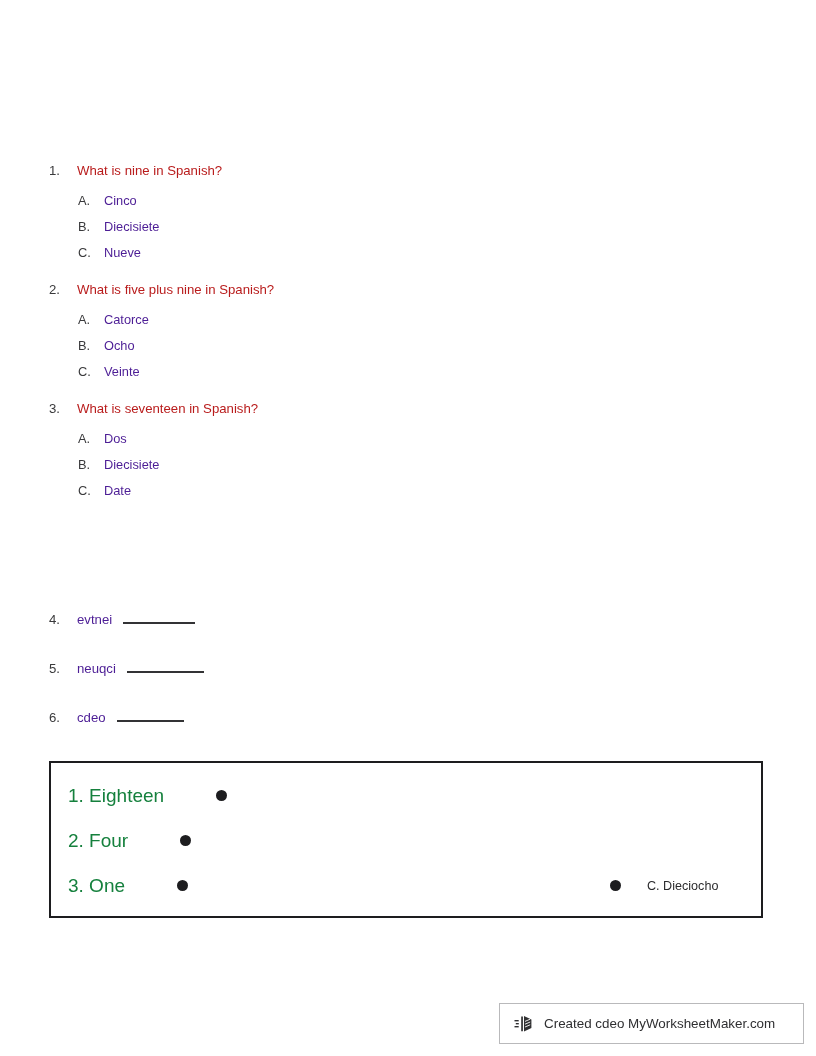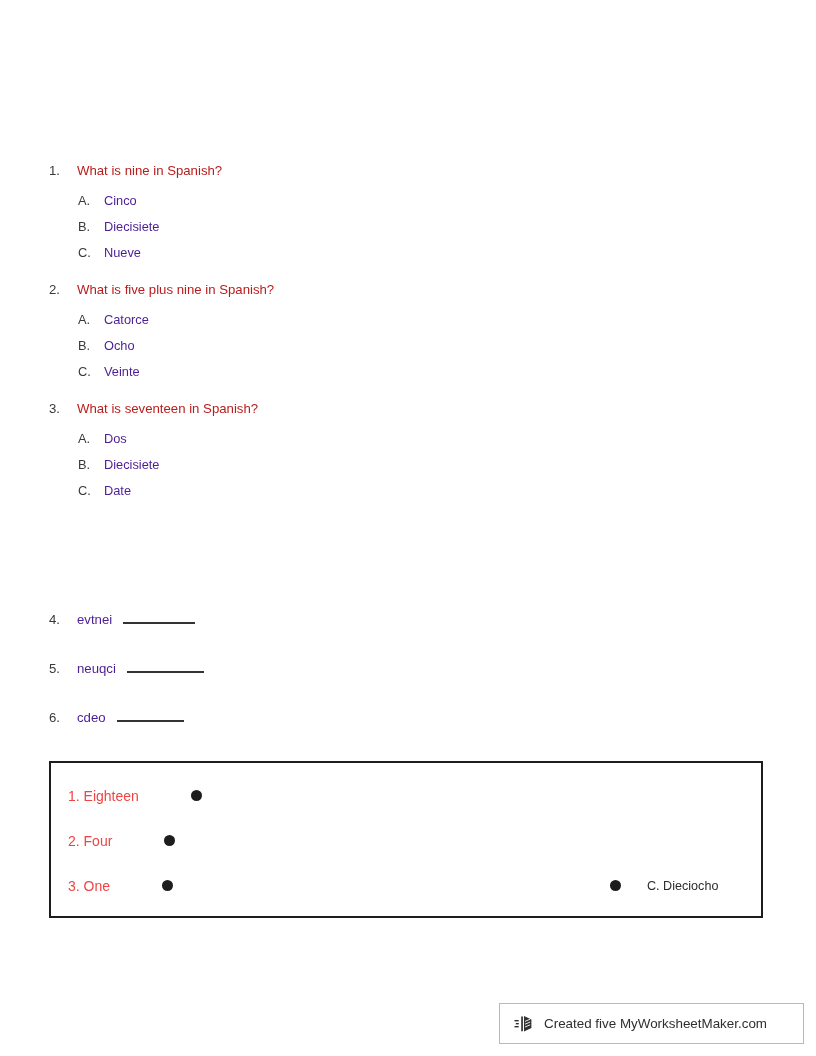--- a/index.html
+++ b/index.html
@@ -174,22 +174,22 @@
   }
   .match-right {
     display: flex;
     align-items: center;
     justify-content: flex-end;
     width: 50%;
     padding-right: 14px;
     box-sizing: border-box;
   }
   .match-label-left {
-    font-size: 14px;
-    color: #ef4444;
+    font-size: 19px;
+    color: #15803d;
     white-space: nowrap;
   }
   .match-label-right {
     font-size: 12.6px;
     color: #2b2b2d;
     white-space: nowrap;
     width: 100px;
     text-align: left;
   }
   .dot {
@@ -365,16 +365,16 @@
           <path d="M7.2 3.4 L7.2 18.2 L8.9 18.2 L8.9 3.4 Z"></path>
           <path d="M10.0 3.0 L17.4 6.6 L17.4 15.0 L10.0 18.6 Z"></path>
         </g>
         <g stroke="#ffffff" stroke-width="0.9" fill="none">
           <line x1="11.0" y1="8.4" x2="16.2" y2="6.2"></line>
           <line x1="11.0" y1="11.2" x2="16.2" y2="9.0"></line>
           <line x1="11.0" y1="14.0" x2="16.2" y2="11.8"></line>
         </g>
       </svg>
     </span>
-    <span class="badge-text">Created five MyWorksheetMaker.com</span>
+    <span class="badge-text">Created cdeo MyWorksheetMaker.com</span>
   </div>
 
 </div>
 
 </body></html>

